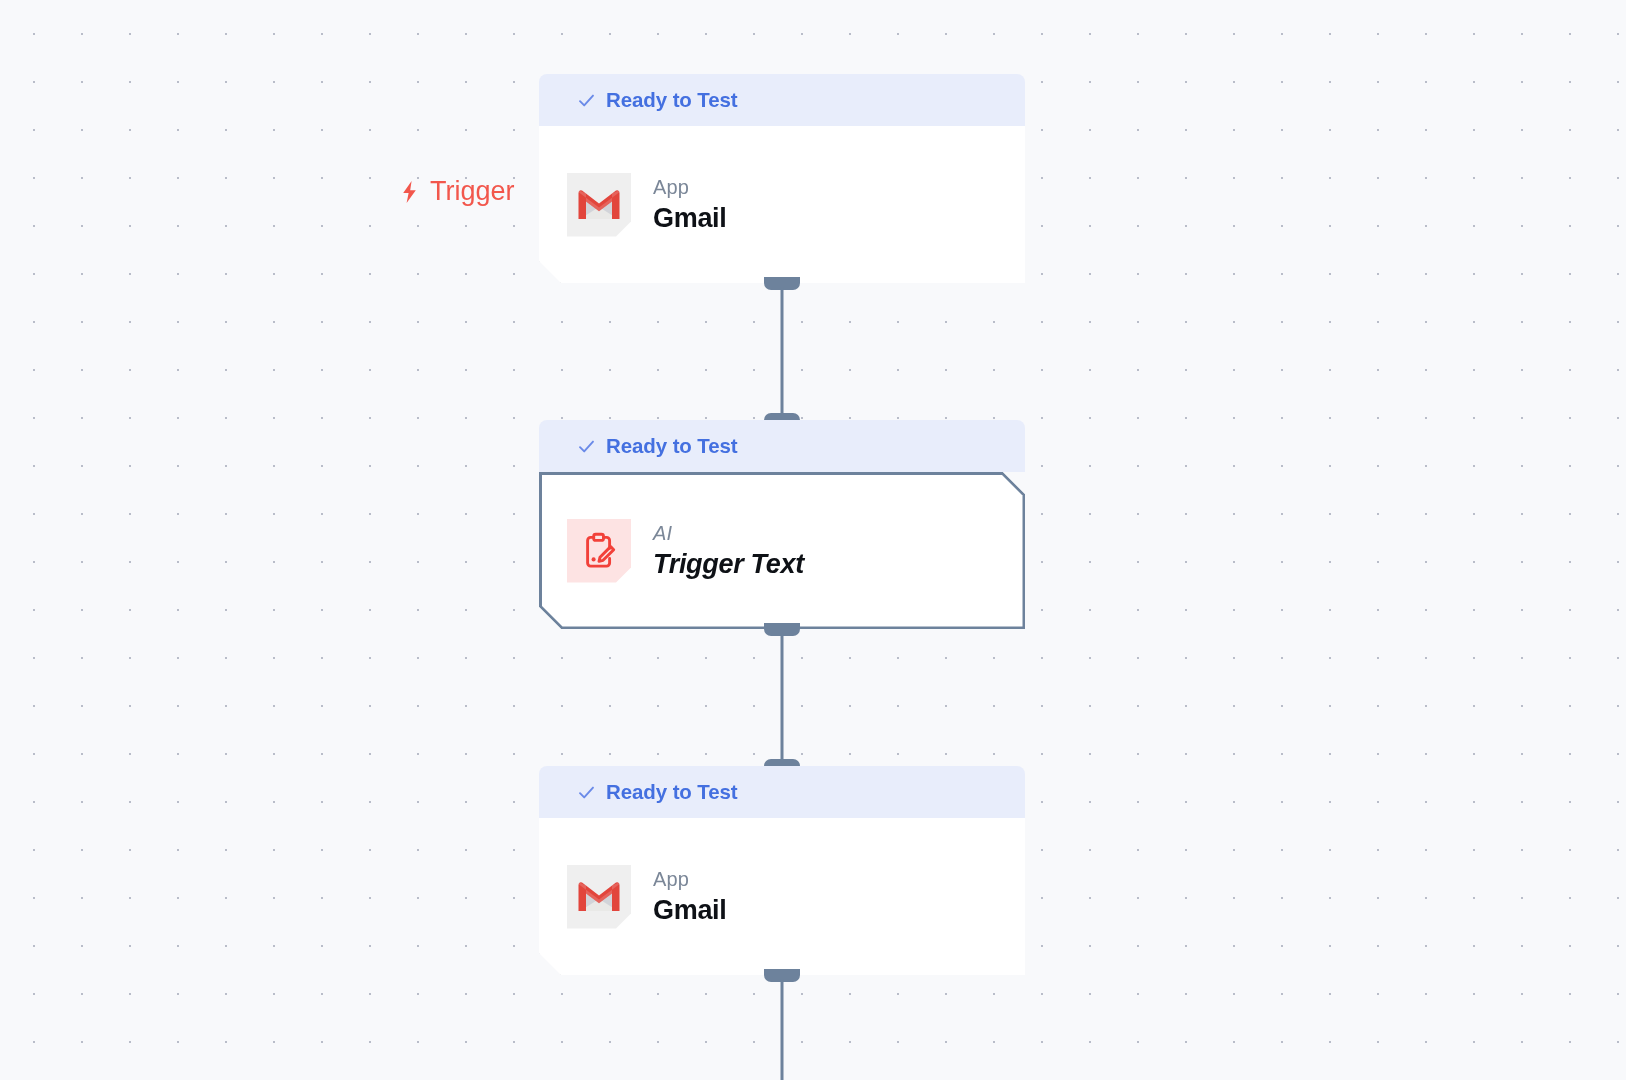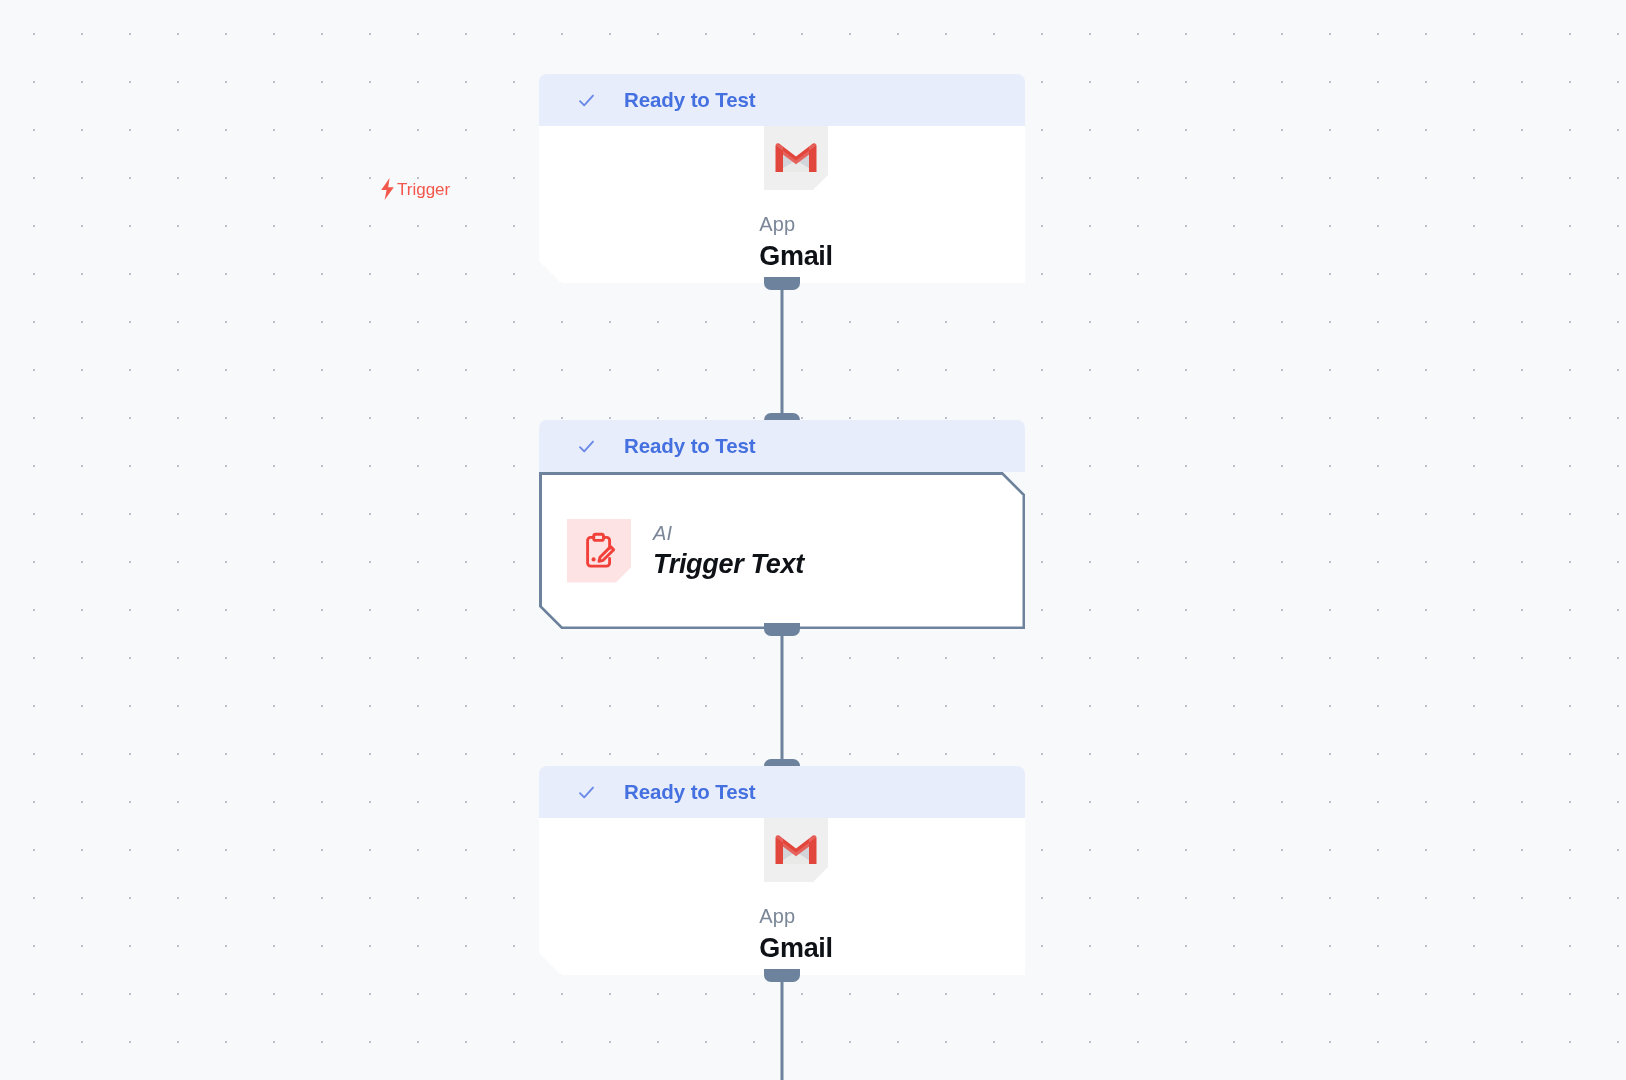--- a/index.html
+++ b/index.html
@@ -42,21 +42,21 @@
   
   .node-status {
     position: relative;
     background: #e8edfb;
     border-radius: 8px 8px 0 0;
     height: 52px;
     box-sizing: border-box;
     padding: 0 0 0 38px;
     display: flex;
     align-items: center;
-    gap: 28px;
+    gap: 10px;
   }
   .node-status .check {
     width: 19px;
     height: 19px;
     display: block;
     flex: 0 0 auto;
     margin-top: 1px;
   }
   .node-status .status-label {
     font-size: 20.5px;
@@ -76,21 +76,20 @@
     align-items: center;
     padding-left: 28px;
     gap: 22px;
   }
 
   
   .node-body.plain {
     box-shadow: 0 1px 3px rgba(35,45,70,0.13), 0 6px 16px rgba(35,45,70,0.07);
     clip-path: polygon(0 0, 100% 0, 100% 100%, 22px 100%, 0 calc(100% - 22px));
     border-radius: 0 0 0 0;
-    flex-direction: column;
   }
 
   
   .node-body.selected {
     background:
       linear-gradient(#ffffff, #ffffff) padding-box;
     clip-path: polygon(0 0, calc(100% - 22px) 0, 100% 22px, 100% 100%, 22px 100%, 0 calc(100% - 22px));
     box-shadow: none;
   }
   .node-body.selected::before {
@@ -168,27 +167,27 @@
     width: 3px;
     background: #6d829c;
   }
 
   
   .connector.tail { height: 120px; }
 
   
   #trigger-label {
     position: absolute;
-    left: 379px;
+    left: 401px;
     top: 178px;
     display: flex;
     align-items: center;
-    gap: 1px;
+    gap: 12px;
     color: #f2574c;
-    font-size: 17px;
+    font-size: 27px;
     line-height: 1;
     white-space: nowrap;
   }
   #trigger-label .bolt { width: 17px; height: 22px; display: block; }
 </style>
 </head>
 <body>
 
 <div id="canvas">
 

